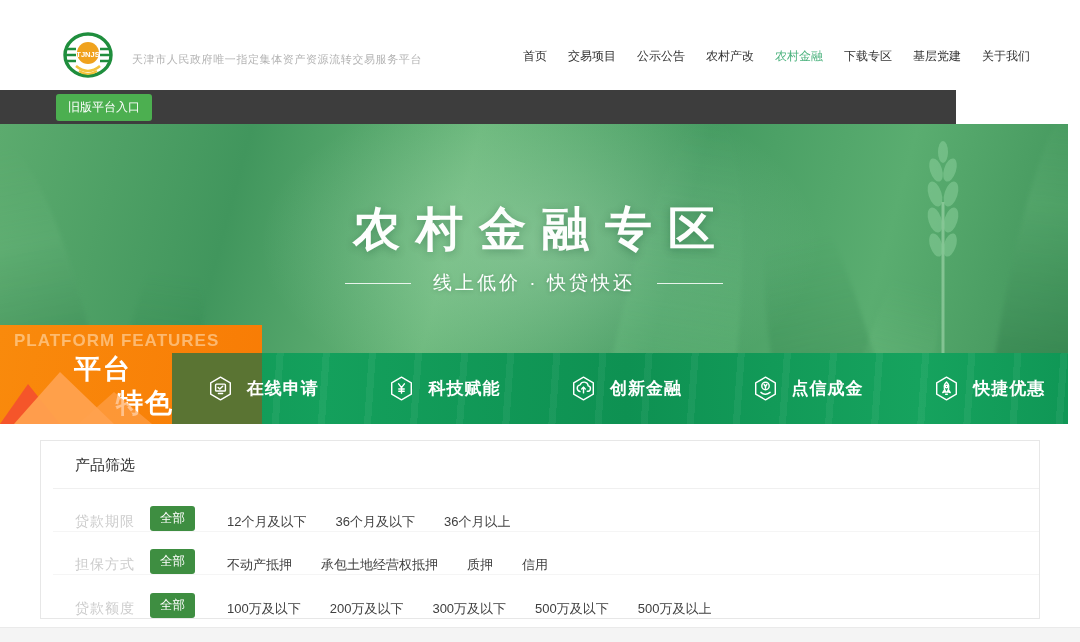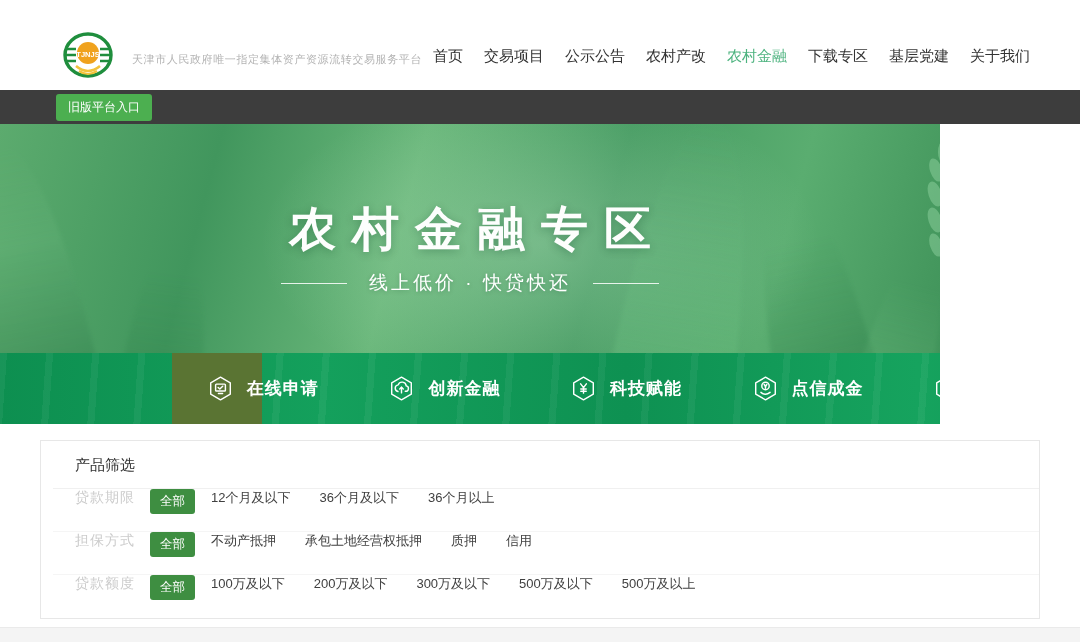--- a/index.html
+++ b/index.html
@@ -7,29 +7,29 @@
   body { font-family:"Liberation Sans", sans-serif; background:#fff; overflow:hidden; }
   .page { position:relative; width:1080px; height:642px; background:#fff; }
 
   
   .header { position:absolute; top:0; left:0; width:1080px; height:112px; background:#fff; display:flex; align-items:center; }
   .logo { width:64px; height:60px; margin-left:56px; flex:0 0 auto; }
   .brand { margin-left:12px; }
   .brand-title { font-size:21px; font-weight:bold; color:#3c3c3c; letter-spacing:1.5px; }
   .brand-subtitle { margin-top:7px; font-size:11px; color:#b3b3b3; letter-spacing:0.6px; }
   .nav { margin-left:auto; margin-right:50px; display:flex; gap:21px; }
-  .nav-item { font-size:15px; color:#333; text-decoration:none; cursor:pointer; white-space:nowrap;text-align:center; }
+  .nav-item { font-size:12px; color:#333; text-decoration:none; cursor:pointer; white-space:nowrap;text-align:center; }
   .nav-item.active { color:var(--nav-green,#4db37f); }
 
   
-  .topbar { position:absolute; top:90px; left:0; width:1080px; height:34px; background:var(--dark-bar,#3d3d3d); display:flex; align-items:center; }
+  .topbar { position:absolute; top:90px; left:0; width:956px; height:34px; background:var(--dark-bar,#3d3d3d); display:flex; align-items:center; }
   .old-btn { margin-left:56px; background:var(--brand-green,#4caf50); color:#fff; border:none; border-radius:3px; font-size:12px; padding:5px 12px; cursor:pointer; font-family:inherit; }
 
   
-  .hero { position:absolute; top:124px; left:0; width:940px; height:300px; overflow:hidden;
+  .hero { position:absolute; top:124px; left:0; width:1068px; height:300px; overflow:hidden;
           background:linear-gradient(105deg,#5cab6e 0%,#41965d 22%,#69b77a 42%,#459b61 62%,#5aad70 80%,#3e9158 100%); }
   .hero-glow { position:absolute; left:260px; top:-40px; width:560px; height:320px; border-radius:50%;
                background:radial-gradient(closest-side, rgba(210,240,215,.30), rgba(210,240,215,0)); }
   .blade { position:absolute; bottom:-50px; border-radius:50% 50% 0 0 / 100% 100% 0 0; filter:blur(2px); }
   .b1 { left:-30px;  width:120px; height:330px; transform:rotate(-10deg); background:linear-gradient(to top, rgba(22,100,52,.45), rgba(140,210,155,.12) 70%, transparent); }
   .b2 { left:120px;  width:90px;  height:250px; transform:rotate(7deg);   background:linear-gradient(to top, rgba(30,115,60,.35), transparent 80%); }
   .b3 { left:620px;  width:130px; height:360px; transform:rotate(9deg);   background:linear-gradient(to top, rgba(120,205,140,.35), rgba(120,205,140,.05) 75%, transparent); }
   .b4 { left:760px;  width:110px; height:300px; transform:rotate(-12deg); background:linear-gradient(to top, rgba(24,105,55,.40), transparent 78%); }
   .b5 { left:1000px; width:130px; height:380px; transform:rotate(6deg);   background:linear-gradient(to top, rgba(20,95,50,.50), rgba(130,205,145,.15) 70%, transparent); }
   .b6 { left:860px;  width:80px;  height:240px; transform:rotate(14deg);  background:linear-gradient(to top, rgba(140,215,155,.30), transparent 80%); }
@@ -59,25 +59,25 @@
   .eyebrow { position:absolute; top:6px; left:14px; font-size:17px; font-weight:bold; letter-spacing:1px;
              color:rgba(255,222,180,.60); }
   .ft1 { position:absolute; top:26px; left:74px; color:#fff; font-size:27px; font-weight:bold; letter-spacing:2px; }
   .ft2 { position:absolute; top:60px; left:116px; color:#fff; font-size:27px; font-weight:bold; letter-spacing:2px; }
   .mountains { position:absolute; left:0; bottom:0; }
   .olive-square { position:absolute; top:229px; left:172px; width:90px; height:71px; background:var(--olive,#5a7433); }
 
   
   .filter-card { position:absolute; top:440px; left:40px; width:1000px; background:#fff; border:1px solid #e7e7e7;padding-left:12px; }
   .filter-title { padding:15px 22px 13px 22px; font-size:15px; color:#333; border-bottom:1px solid #f0f0f0; }
-  .filter-row { display:flex; align-items:flex-start; height:43px; padding-left:22px; border-bottom:1px solid #f5f5f5; }
+  .filter-row { display:flex; align-items:flex-end; height:43px; padding-left:22px; border-bottom:1px solid #f5f5f5; }
   .filter-row:last-child { border-bottom:none; }
   .filter-label { width:75px; font-size:14px; color:#ccc; letter-spacing:1px; flex:0 0 auto; }
   .all-btn { background:var(--filter-green,#3e8e41); color:#fff; border:none; border-radius:3px;
-             font-size:12.5px; padding:4px 10px; margin-right:16px; cursor:pointer; font-family:inherit; flex:0 0 auto; }
+             font-size:12.5px; padding:4px 10px; margin-right:32px; cursor:pointer; font-family:inherit; flex:0 0 auto; }
   .filter-option { font-size:13px; color:#404040; margin-right:29px; cursor:pointer; white-space:nowrap; }
 
   .footer-band { position:absolute; top:627px; left:0; width:1080px; height:15px; background:#f4f4f4; border-top:1px solid #eaeaea; }
 </style>
 </head>
 <body>
 
 <div class="page">
 
   <header class="header">
@@ -133,56 +133,66 @@
 
     <h1 class="hero-title">农村金融专区</h1>
     <div class="hero-sub">
       <span class="rule"></span>
       <span>线上低价 · 快贷快还</span>
       <span class="rule"></span>
     </div>
 
     <div class="tabbar-bg"></div>
 
+    <div class="feature-box">
+      <div class="eyebrow">PLATFORM FEATURES</div>
+      <div class="ft1">平台</div>
+      <div class="ft2">特色</div>
+      <svg class="mountains" width="172" height="52" viewBox="0 0 172 52">
+        <polygon points="0,52 28,12 60,52" fill="#f4502e" opacity="0.9"></polygon>
+        <polygon points="14,52 60,0 114,52" fill="#ffa14e" opacity="0.95"></polygon>
+        <polygon points="78,52 114,20 152,52" fill="#ffa14e" opacity="0.65"></polygon>
+      </svg>
+    </div>
     <div class="olive-square"></div>
 
     <div class="tabs">
         <div class="tab">
           <span class="hex-icon">
             <svg viewBox="0 0 32 32" width="27" height="27" fill="none" stroke="#fff" stroke-width="1.7" stroke-linecap="round" stroke-linejoin="round">
               <path d="M16 2.6 27.6 9.3 V22.7 L16 29.4 4.4 22.7 V9.3 Z"></path>
               <rect x="10.2" y="10.8" width="11.6" height="8.2" rx="1"></rect>
               <path d="M13.5 22h5"></path>
               <path d="M13.2 14.8l2 1.9 3.4-3.5"></path>
             </svg>
           </span>
           <span class="tab-label">在线申请</span>
-        </div>
-        <div class="tab">
-          <span class="hex-icon">
-            <svg viewBox="0 0 32 32" width="27" height="27" fill="none" stroke="#fff" stroke-width="1.7" stroke-linecap="round" stroke-linejoin="round">
-              <path d="M16 2.6 27.6 9.3 V22.7 L16 29.4 4.4 22.7 V9.3 Z"></path>
-              <path d="M11.8 19.6a4 4 0 0 1 .3-7.9 4.9 4.9 0 0 1 9.5 1.2 3.2 3.2 0 0 1-1.2 6.3"></path>
-              <path d="M16 14.6v6.6"></path>
-              <path d="M13.9 16.6l2.1-2 2.1 2"></path>
-            </svg>
-          </span>
-          <span class="tab-label">创新金融</span>
         </div>
         <div class="tab">
           <span class="hex-icon">
             <svg viewBox="0 0 32 32" width="27" height="27" fill="none" stroke="#fff" stroke-width="1.7" stroke-linecap="round" stroke-linejoin="round">
               <path d="M16 2.6 27.6 9.3 V22.7 L16 29.4 4.4 22.7 V9.3 Z"></path>
               <path d="M12.6 10.5 16 15l3.4-4.5"></path>
               <path d="M16 15v6.5"></path>
               <path d="M12.8 16.7h6.4"></path>
               <path d="M12.8 19.3h6.4"></path>
             </svg>
           </span>
           <span class="tab-label">科技赋能</span>
+        </div>
+        <div class="tab">
+          <span class="hex-icon">
+            <svg viewBox="0 0 32 32" width="27" height="27" fill="none" stroke="#fff" stroke-width="1.7" stroke-linecap="round" stroke-linejoin="round">
+              <path d="M16 2.6 27.6 9.3 V22.7 L16 29.4 4.4 22.7 V9.3 Z"></path>
+              <path d="M11.8 19.6a4 4 0 0 1 .3-7.9 4.9 4.9 0 0 1 9.5 1.2 3.2 3.2 0 0 1-1.2 6.3"></path>
+              <path d="M16 14.6v6.6"></path>
+              <path d="M13.9 16.6l2.1-2 2.1 2"></path>
+            </svg>
+          </span>
+          <span class="tab-label">创新金融</span>
         </div>
         <div class="tab">
           <span class="hex-icon">
             <svg viewBox="0 0 32 32" width="27" height="27" fill="none" stroke="#fff" stroke-width="1.7" stroke-linecap="round" stroke-linejoin="round">
               <path d="M16 2.6 27.6 9.3 V22.7 L16 29.4 4.4 22.7 V9.3 Z"></path>
               <circle cx="16" cy="13" r="4.4"></circle>
               <path d="M14.4 11.3 16 13.4l1.6-2.1"></path>
               <path d="M16 13.4v2.4"></path>
               <path d="M10.6 20.6q5.4 4.4 10.8 0"></path>
             </svg>

